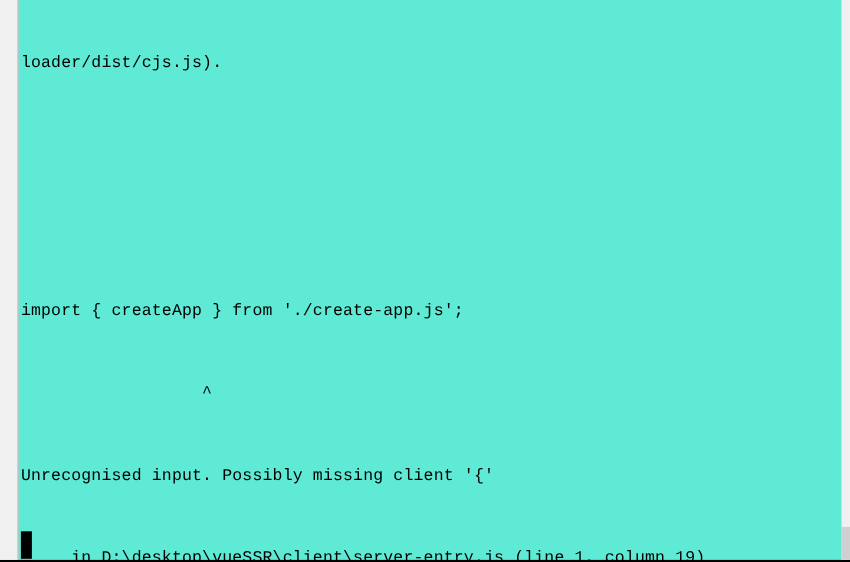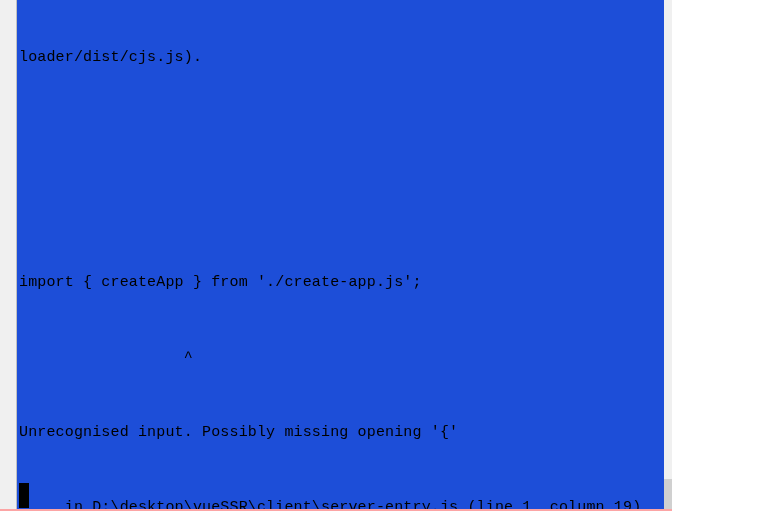--- a/index.html
+++ b/index.html
@@ -10,25 +10,25 @@
   }
   body {
     width: 773px;
     height: 511px;
     overflow: hidden;
     font-family: "Liberation Mono", "DejaVu Sans Mono", monospace;
   }
 
   #console-panel {
     position: relative;
-    width: 672px;
+    width: 773px;
     height: 511px;
-    background: #1d4ed8;
+    background: #5eead4;
     box-sizing: border-box;
-    border-bottom: 2px solid #fca5a5;
+    border-bottom: 2px solid #000000;
     overflow: hidden;
   }
 
   
   #left-gutter {
     position: absolute;
     left: 0;
     top: 0;
     width: 16px;
     height: 509px;
@@ -102,21 +102,21 @@
 
   <div id="left-gutter"></div>
   <div id="left-divider"></div>
 
   <div id="output-lines">
     <div class="out-line">loader/dist/cjs.js).</div>
     <div class="out-line blank"></div>
     <div class="out-line blank"></div>
     <div class="out-line">import { createApp } from './create-app.js';</div>
     <div class="out-line">                  ^</div>
-    <div class="out-line">Unrecognised input. Possibly missing opening '{'</div>
+    <div class="out-line">Unrecognised input. Possibly missing client '{'</div>
     <div class="out-line">     in D:\desktop\vueSSR\client\server-entry.js (line 1, column 19)</div>
     
     
     
     
     
     
     
     
     

